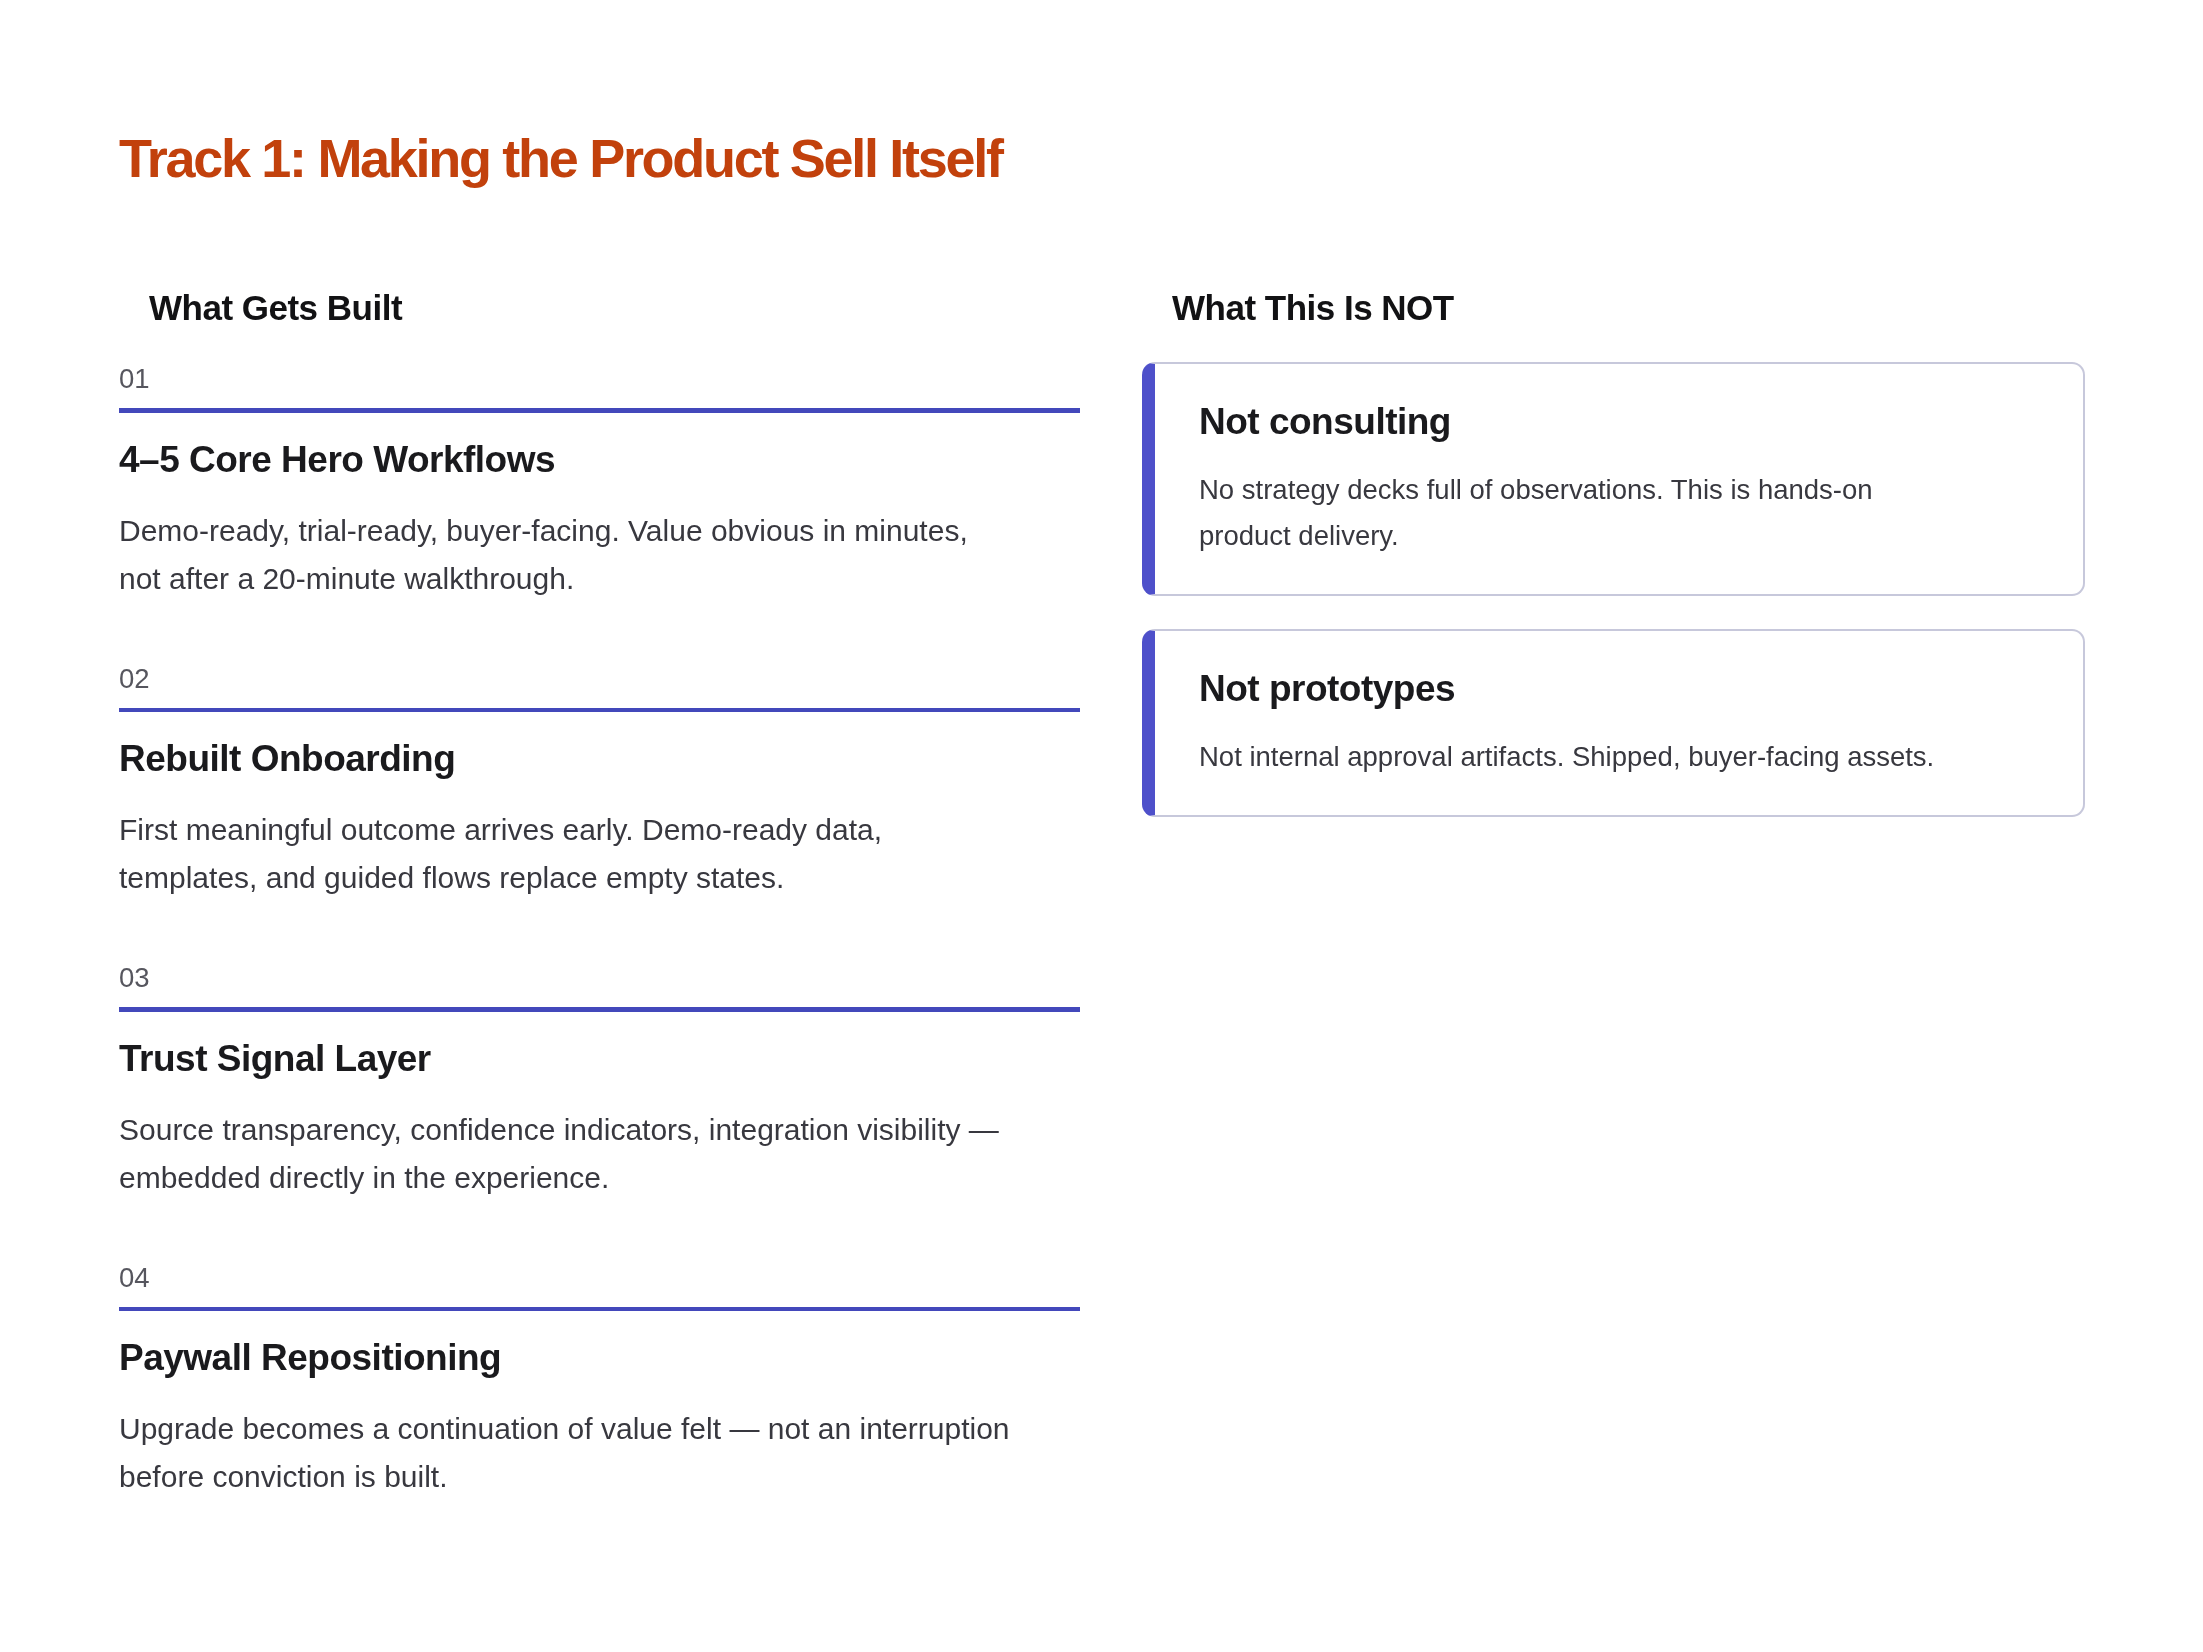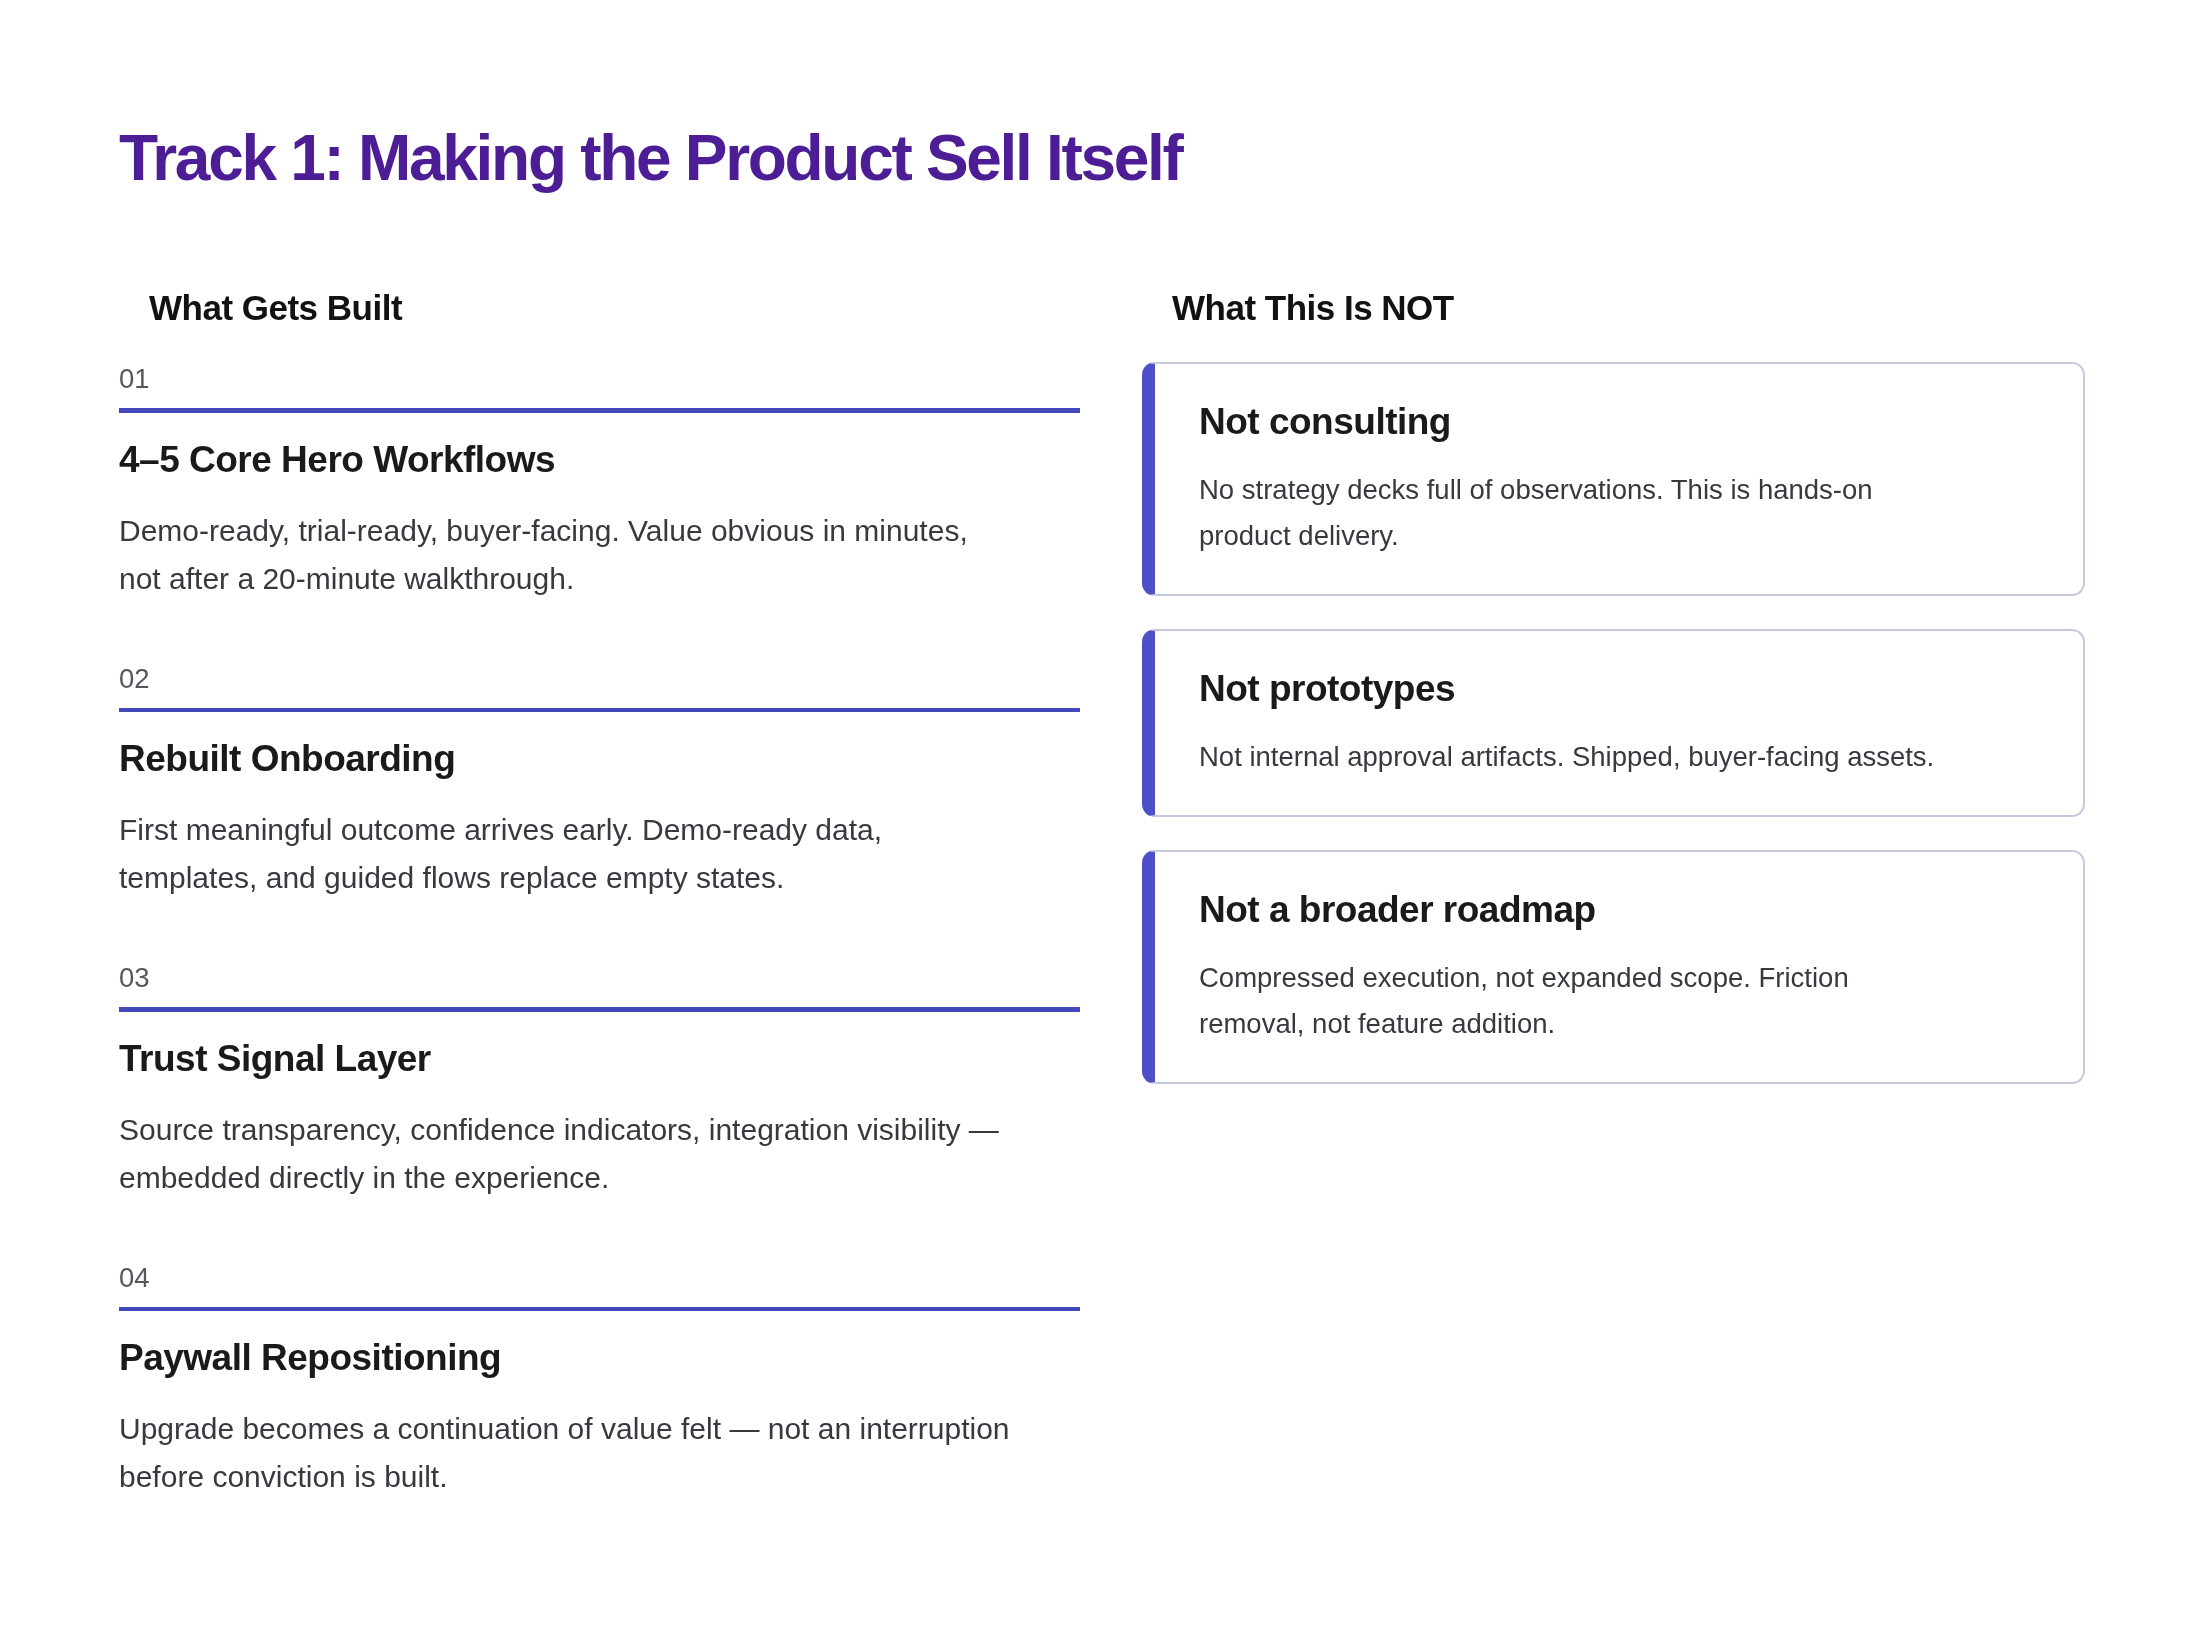--- a/index.html
+++ b/index.html
@@ -9,25 +9,25 @@
     color: #121214;
     overflow: hidden;
   }
   .page {
     width: 2204px; height: 1653px;
     padding: 0 119px;
     background: #ffffff;
   }
   .page-title {
     margin-top: 112px;
-    font-size: 64px;
+    font-size: 54px;
     line-height: 92px;
     font-weight: bold;
     letter-spacing: -2.3px;
-    color: #4c1d95;
+    color: #c2410c;
   }
   .columns {
     margin-top: 83px;
     display: grid;
     grid-template-columns: 961px 943px;
     column-gap: 62px;
     align-items: start;
   }
   .col-header {
     font-size: 35px;
@@ -144,22 +144,17 @@
         <h3 class="card-title">Not consulting</h3>
         <p class="card-body">No strategy decks full of observations. This is hands-on
 product delivery.</p>
       </div>
 
       <div class="not-card">
         <h3 class="card-title">Not prototypes</h3>
         <p class="card-body">Not internal approval artifacts. Shipped, buyer-facing assets.</p>
       </div>
 
-      <div class="not-card">
-        <h3 class="card-title">Not a broader roadmap</h3>
-        <p class="card-body">Compressed execution, not expanded scope. Friction
-removal, not feature addition.</p>
-      </div>
     </section>
 
   </div>
 </div>
 
 
 </body></html>

